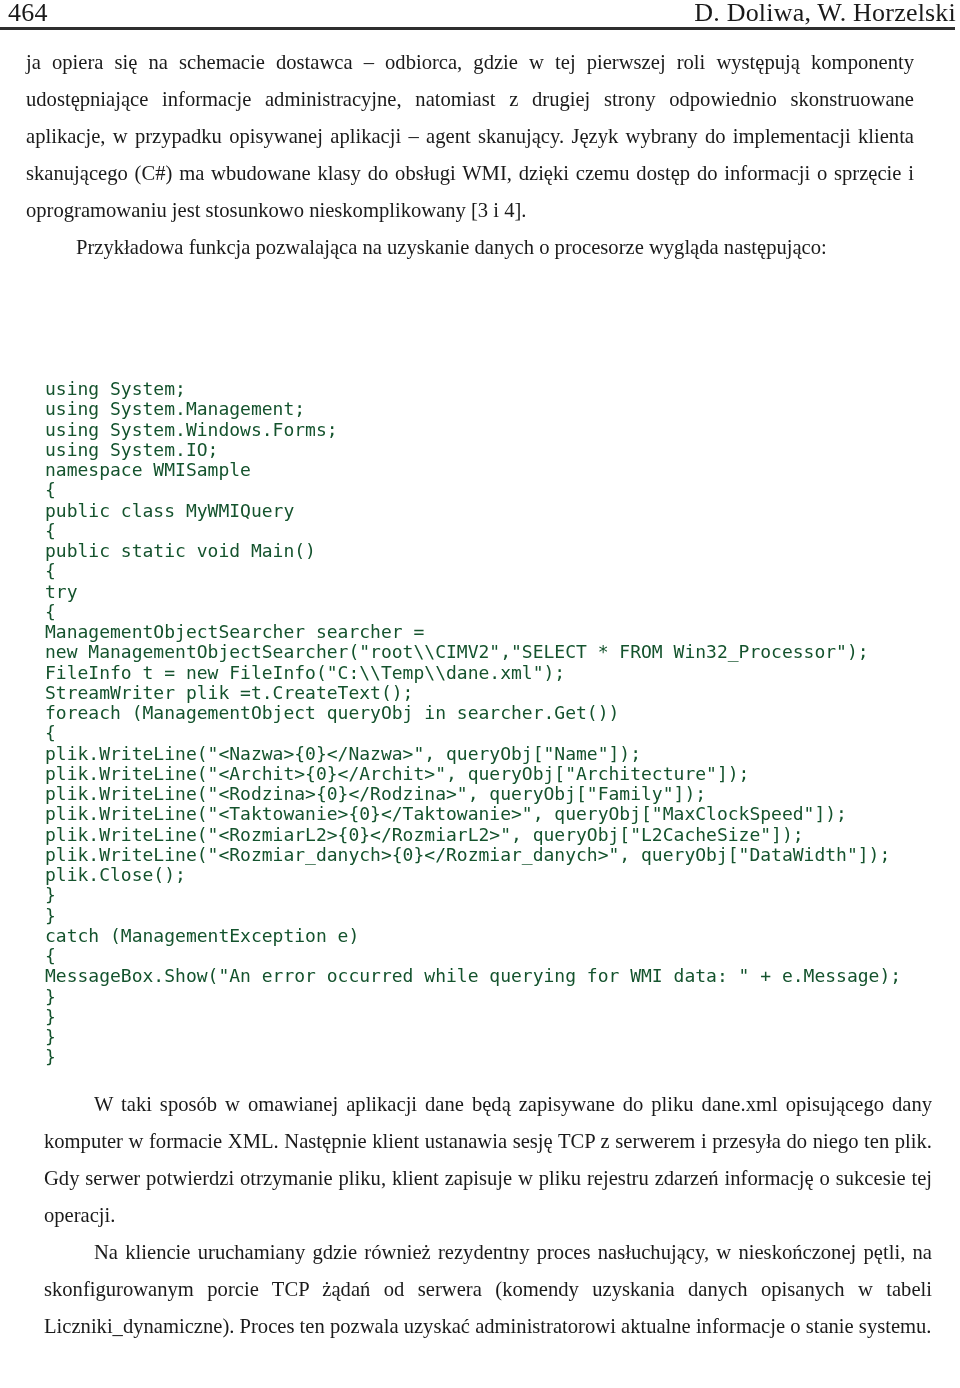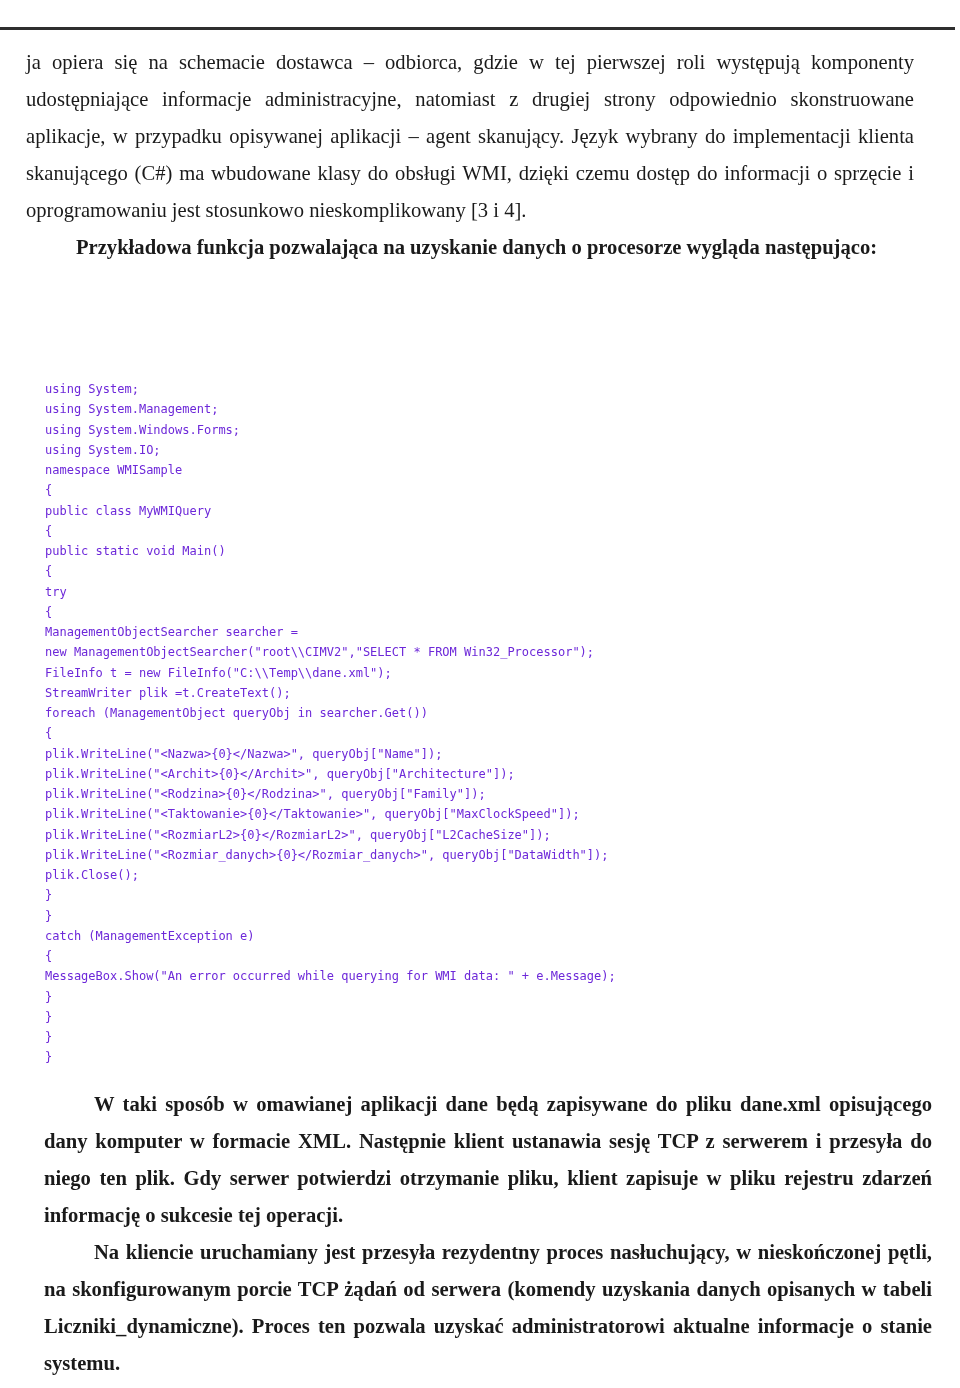--- a/index.html
+++ b/index.html
@@ -66,32 +66,31 @@
     margin: 0;
     font-size: 20.6px;
     line-height: 37px;
     text-align: justify;
     text-justify: inter-word;
     hyphens: manual;
     -webkit-hyphens: manual;
   }
   p.para.indent {
     text-indent: 50px;
-    font-weight: bold;
   }
 
   
   .code-block {
     margin: 0;
     padding: 0;
     font-family: "DejaVu Sans Mono", "Liberation Mono", monospace;
-    font-size: 12px;
+    font-size: 18px;
     line-height: 20.25px;
     white-space: pre;
-    color: #6d28d9;
+    color: #14532d;
     letter-spacing: 0px;
   }
   .code-wrap {
     position: absolute;
     top: 379px;
     left: 45px;
     width: 900px;
   }
 
   .tail-area {
@@ -99,20 +98,24 @@
     top: 1086px;
     left: 44px;
     width: 888px;
   }
 </style>
 </head>
 <body>
 
 <div class="page">
 
+  <div class="running-head">
+    <span class="folio">464</span>
+    <span class="authors">D. Doliwa, W. Horzelski</span>
+  </div>
   <div class="head-rule"></div>
 
   <div class="body-area">
     <p class="para">ja opiera się na schemacie dostawca – odbiorca, gdzie w tej pierwszej roli występują komponenty udostępniające informacje administracyjne, natomiast z drugiej strony odpowiednio skonstruowane aplikacje, w przypadku opisywanej aplikacji – agent skanujący. Język wybrany do implementacji klienta skanującego (C#) ma wbudowane klasy do obsługi WMI, dzięki czemu dostęp do informacji o sprzęcie i oprogramowaniu jest stosunkowo nieskomplikowany [3 i 4].</p>
     <p class="para indent">Przykładowa funkcja pozwalająca na uzyskanie danych o procesorze wygląda następująco:</p>
   </div>
 
   <div class="code-wrap">
     <pre class="code-block">using System;
 using System.Management;
@@ -145,16 +148,16 @@
 {
 MessageBox.Show("An error occurred while querying for WMI data: " + e.Message);
 }
 }
 }
 }</pre>
   </div>
 
   <div class="tail-area">
     <p class="para indent">W taki sposób w omawianej aplikacji dane będą zapisywane do pliku dane.xml opisującego dany komputer w formacie XML. Następnie klient ustanawia sesję TCP z serwerem i przesyła do niego ten plik. Gdy serwer potwierdzi otrzymanie pliku, klient zapisuje w pliku rejestru zdarzeń informację o sukcesie tej operacji.</p>
-    <p class="para indent">Na kliencie uruchamiany jest przesyła rezydentny proces nasłuchujący, w nieskończonej pętli, na skonfigurowanym porcie TCP żądań od serwera (komendy uzyskania danych opisanych w tabeli Liczniki_dynamiczne). Proces ten pozwala uzyskać administratorowi aktualne informacje o stanie systemu.</p>
+    <p class="para indent">Na kliencie uruchamiany gdzie również rezydentny proces nasłuchujący, w nieskończonej pętli, na skonfigurowanym porcie TCP żądań od serwera (komendy uzyskania danych opisanych w tabeli Liczniki_dynamiczne). Proces ten pozwala uzyskać administratorowi aktualne informacje o stanie systemu.</p>
   </div>
 
 </div>
 
 </body></html>

